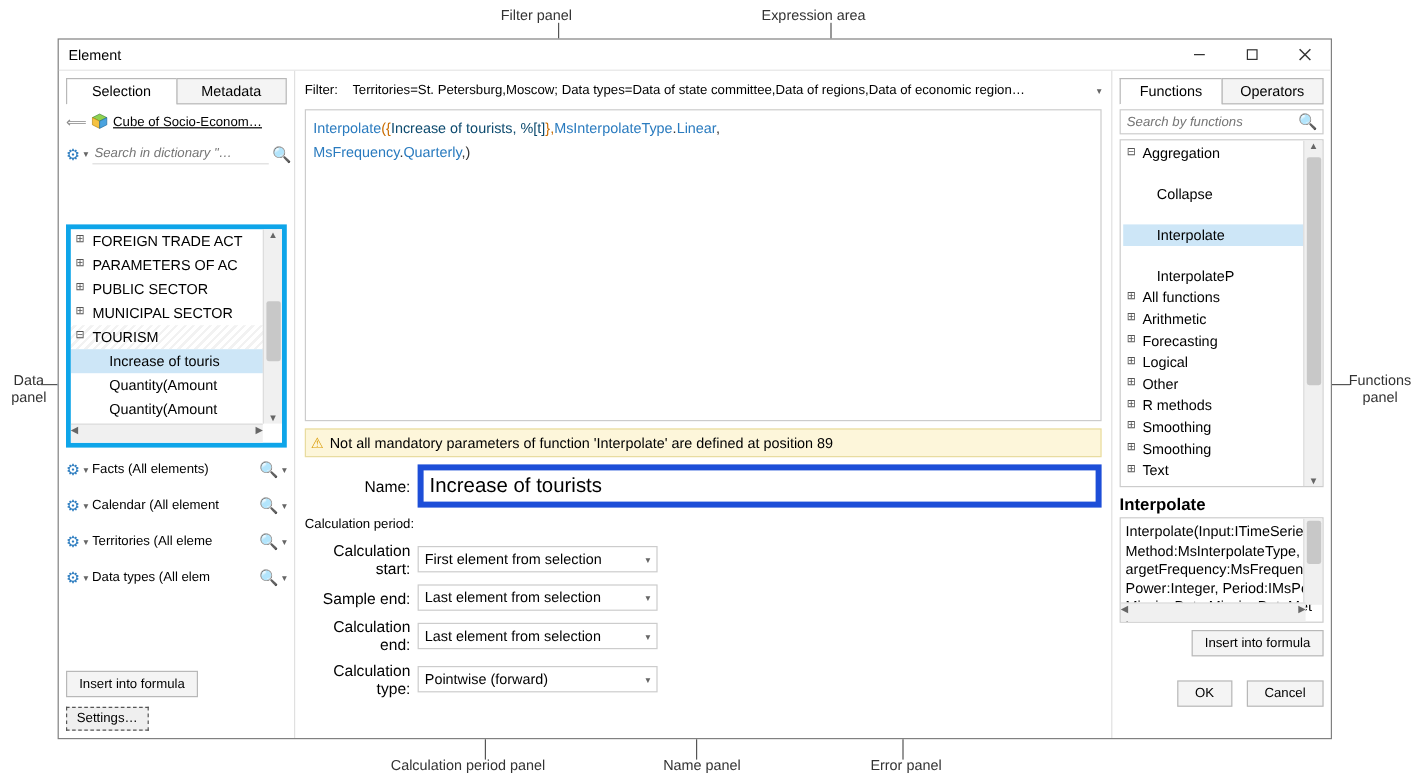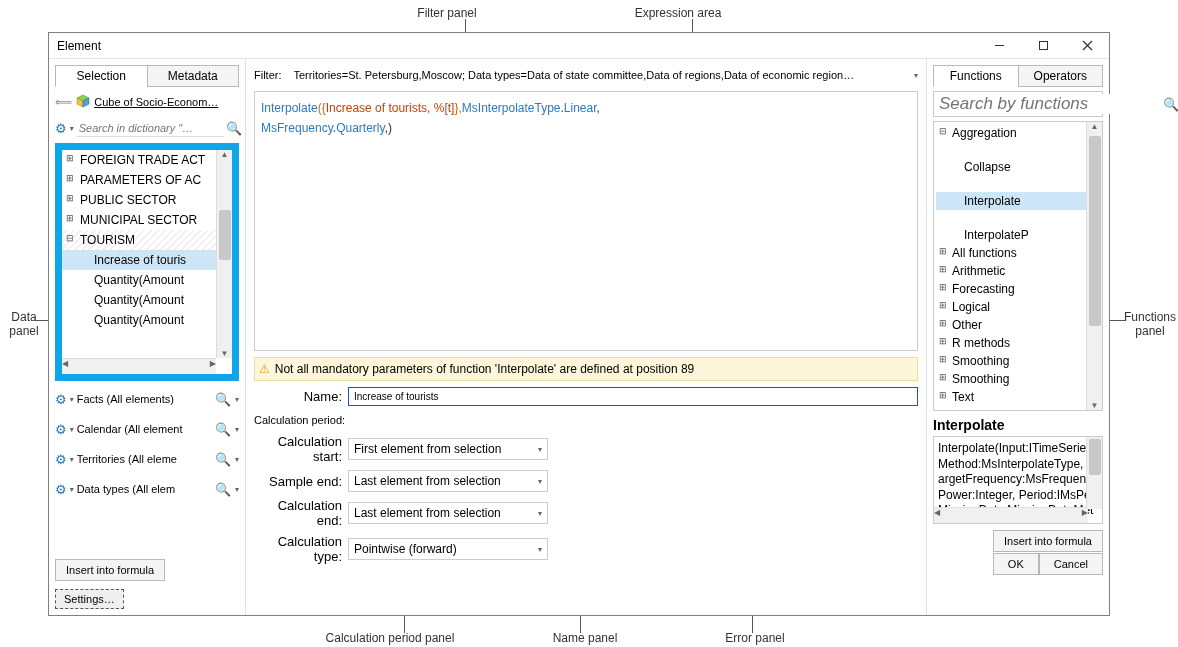--- a/index.html
+++ b/index.html
@@ -21,64 +21,64 @@
 .tab { flex: 1; text-align: center; padding: 3px 0; border: 1px solid #b8b8b8; background: #f4f4f4; cursor: pointer; }
 .tab.active { background: #fff; border-bottom-color: #fff; }
 .tab + .tab { margin-left: -1px; }
 .breadcrumb-row { display: flex; align-items: center; gap: 4px; margin-bottom: 4px; height: 22px; }
 .bc-text { flex: 1; white-space: nowrap; overflow: hidden; text-overflow: ellipsis; font-size: 11px; text-decoration: underline; }
 .search-row { display: flex; align-items: center; gap: 3px; height: 22px; margin-bottom: 4px; }
 .gear { color: #2a7bbf; font-size: 13px; }
 .chev-d { color: #666; font-size: 8px; }
 .search-input { flex: 1; border: none; border-bottom: 1px solid #ddd; font-size: 11px; color: #999; font-style: italic; padding: 2px 2px; outline: none; }
 .search-icon { color: #2a7bbf; font-size: 13px; }
-.tree { border: 7px solid #0ea5e9; height: 238px; overflow: hidden; font-size: 11px; margin-bottom: 6px; position: relative; }
+.tree { border: 4px solid #0ea5e9; height: 186px; overflow: hidden; font-size: 11px; margin-bottom: 6px; position: relative; margin-top: 44px; }
 .tree-inner { overflow: hidden; }
 .tree-item { padding: 3px 4px 3px 18px; white-space: nowrap; overflow: hidden; cursor: pointer; }
 .tree-item.plus::before { content: "⊞"; position: absolute; margin-left: -14px; font-size: 9px; color: #555; }
 .tree-item.minus::before { content: "⊟"; position: absolute; margin-left: -14px; font-size: 9px; color: #555; }
 .tree-sub { padding-left: 32px; }
 .tree-sel { background: #cde6f7; }
 .hatched { background: repeating-linear-gradient(-45deg, #f2f2f2 0 2px, #fff 2px 5px); }
 .tree-scroll-v { position: absolute; right: 0; top: 0; width: 16px; height: calc(100% - 16px); background: #f0f0f0; border-left: 1px solid #ddd; }
 .tree-scroll-h { position: absolute; left: 0; bottom: 0; height: 16px; width: calc(100% - 16px); background: #f0f0f0; border-top: 1px solid #ddd; }
 .scroll-arrow { font-size: 8px; color: #666; text-align: center; }
 .dim-row { display: flex; align-items: center; gap: 3px; height: 24px; margin-bottom: 6px; }
 .dim-label { flex: 1; font-size: 11px; white-space: nowrap; overflow: hidden; text-overflow: ellipsis; }
 .insert-btn { border: 1px solid #b8b8b8; padding: 4px 10px; background: #f4f4f4; font-size: 11px; margin-top: auto; align-self: flex-start; cursor: pointer; }
 .settings-btn { border: 1px dashed #555; padding: 3px 8px; font-size: 11px; margin-top: 8px; align-self: flex-start; cursor: pointer; }
 .filter-row { display: flex; align-items: center; gap: 12px; height: 20px; margin-bottom: 6px; }
 .filter-label { font-size: 11px; }
 .filter-text { flex: 1; font-size: 11px; white-space: nowrap; overflow: hidden; }
 .expr-box { flex: 0 0 260px; border: 1px solid #ccc; padding: 6px; font-family: Consolas, monospace; font-size: 13px; line-height: 1.5; white-space: pre-wrap; overflow: hidden; }
 .tok-fn { color: #2a7bbf; }
 .tok-br { color: #c96c00; }
-.tok-seq { color: #c2410c; }
+.tok-seq { color: #0c4a6e; }
 .tok-enum { color: #2a7bbf; }
 .tok-dot { color: #333; }
 .error-row { display: flex; align-items: center; gap: 5px; padding: 4px; border: 1px solid #e8dca0; background: #fdf6da; margin-top: 6px; font-size: 11px; }
 .warn-tri { color: #d99a00; font-size: 12px; }
 .form-row { display: flex; align-items: center; gap: 6px; margin-top: 6px; }
 .form-label { width: 88px; text-align: right; font-size: 13px; }
-.form-input { flex: 1; border: 1px solid #1d4ed8; padding: 3px 5px; font-size: 10px; }
+.form-input { flex: 1; border: 5px solid #1d4ed8; padding: 3px 5px; font-size: 17px; }
 .form-select { width: 200px; border: 1px solid #ccc; padding: 3px 5px; font-size: 11px; display: flex; justify-content: space-between; align-items: center; background: #fff; }
 .section-label { font-size: 11px; margin-top: 8px; margin-bottom: 2px; }
 .fn-search { border: 1px solid #ccc; display: flex; align-items: center; padding: 2px 5px; margin-bottom: 4px; }
-.fn-search input { flex: 1; border: none; font-size: 17px; font-style: italic; color: #999; outline: none; }
+.fn-search input { flex: 1; border: none; font-size: 11px; font-style: italic; color: #999; outline: none; }
 .fn-tree { border: 1px solid #ccc; height: 290px; overflow: hidden; font-size: 11px; position: relative; }
 .fn-tree-inner { padding: 2px; }
 .fn-item { padding: 2px 4px 2px 16px; white-space: nowrap; overflow: hidden; cursor: pointer; }
 .fn-item.exp::before { content: "⊟"; position: absolute; margin-left: -13px; font-size: 9px; color: #555; }
 .fn-item.col::before { content: "⊞"; position: absolute; margin-left: -13px; font-size: 9px; color: #555; }
 .fn-sub { padding-left: 28px; margin-top: 16px; }
 .fn-sel { background: #cde6f7; }
 .fn-name { font-weight: bold; font-size: 14px; margin: 6px 0 3px; }
 .fn-desc-box { border: 1px solid #ccc; height: 88px; padding: 4px; font-size: 11px; overflow: hidden; position: relative; line-height: 1.3; }
 .fn-sig { word-break: break-all; }
-.btn-row { display: flex; gap: 0; margin-top: 1px; justify-content: flex-end; }
+.btn-row { display: flex; gap: 12px; margin-top: 20px; justify-content: flex-end; }
 .btn { border: 1px solid #b8b8b8; padding: 4px 14px; background: #f4f4f4; font-size: 11px; cursor: pointer; }
 .fn-tree .tree-scroll-v{height:100%;}
 .sb-thumb{position:absolute;left:2px;width:12px;background:#c8c8c8;border-radius:2px;}
 </style>
 </head>
 <body>
 
 <div class="callout" style="left:402px;top:6px;width:90px;">Filter panel</div>
 <div class="callout-line" style="left:465px;top:19px;width:1px;height:67px;"></div>
 <div class="callout-dot" style="left:462px;top:82px;"></div>

